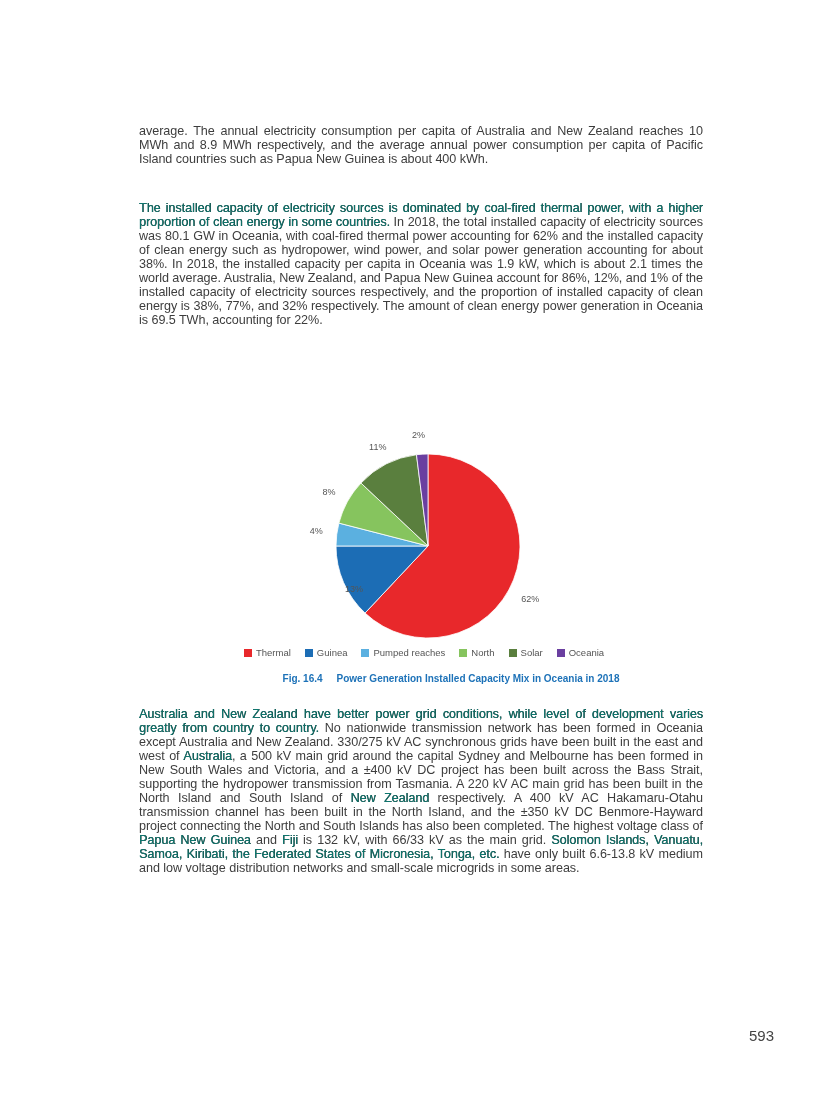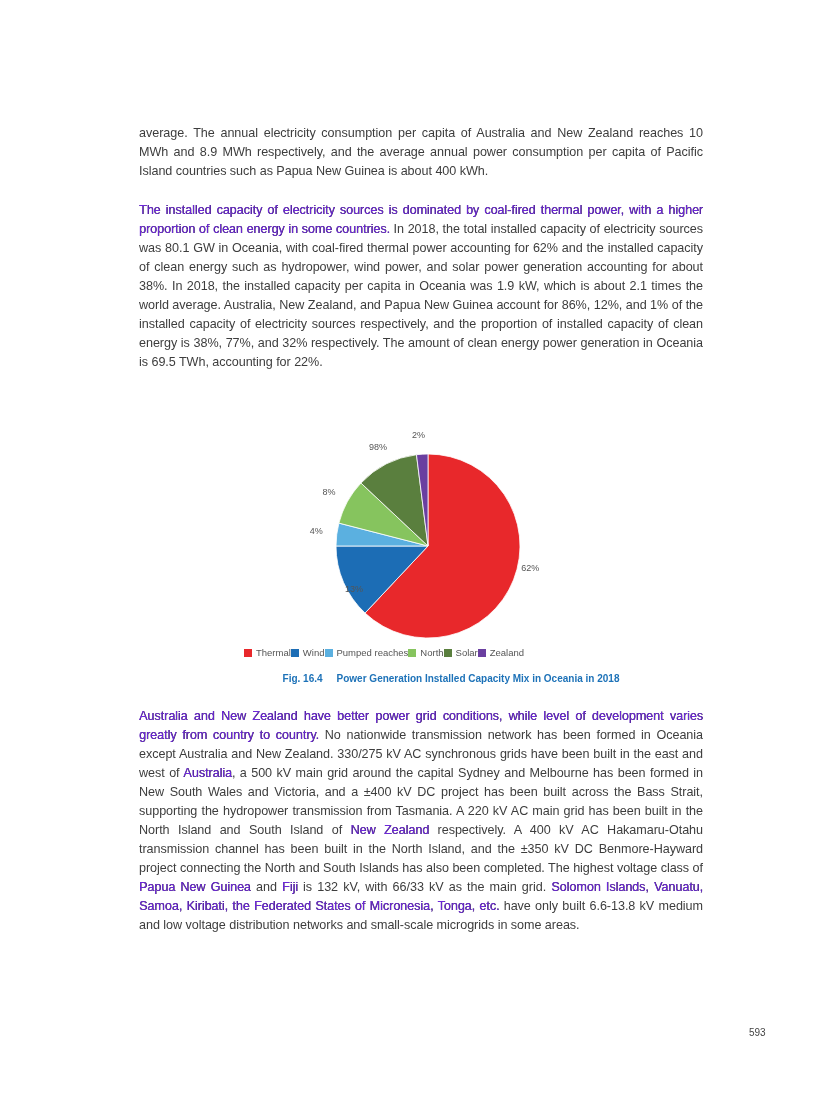--- a/index.html
+++ b/index.html
@@ -1,32 +1,32 @@
 <!DOCTYPE html>
 <html><head>
 <meta charset="utf-8">
 <style>
   html, body { margin:0; padding:0; background:#ffffff; }
   body { width:816px; height:1100px; position:relative; overflow:hidden;
          font-family:"Liberation Sans", sans-serif; color:#3a3a3a; }
-  .para { position:absolute; left:139px; width:564px; font-size:12.6px; line-height:19px;
+  .para { position:absolute; left:139px; width:564px; font-size:12.6px; line-height:14px;
           text-align:justify; color:#3d3d3d; letter-spacing:-0.05px; }
-  .para b { color:#6d28d9; font-weight:normal; text-shadow:0.25px 0 0 #1c1c1c; }
+  .para b { color:#0f766e; font-weight:normal; text-shadow:0.25px 0 0 #1c1c1c; }
   #p1 { top:124px; }
   #p2 { top:201px; }
   #p3 { top:707px; }
   .chart { position:absolute; left:0; top:430px; width:816px; height:270px; }
   .pie-label { position:absolute; font-size:9px; color:#555; }
-  .legend { position:absolute; top:647px; left:244px; display:flex; gap:0; font-size:9.5px; color:#555; }
+  .legend { position:absolute; top:647px; left:244px; display:flex; gap:14px; font-size:9.5px; color:#555; }
   .legend-item { display:flex; align-items:center; gap:4px; }
   .swatch { width:8px; height:8px; display:inline-block; }
   .caption { position:absolute; top:673px; left:0; width:816px; text-align:center;
              font-size:10px; font-weight:bold; color:#1d72b8;margin-left:43px; }
   .caption .num { margin-right:14px; }
-  .page-num { position:absolute; top:1027px; left:749px; font-size:10px; color:#444; }
+  .page-num { position:absolute; top:1027px; left:749px; font-size:15px; color:#444; }
 </style>
 </head>
 <body>
 
 <div id="p1" class="para">
   <span>average. The annual electricity consumption per capita of Australia and New Zealand reaches 10 MWh and 8.9 MWh respectively, and the average annual power consumption per capita of Pacific Island countries such as Papua New Guinea is about 400 kWh.</span>
 </div>
 
 <div id="p2" class="para">
   <b>The installed capacity of electricity sources is dominated by coal-fired thermal power, with a higher proportion of clean energy in some countries.</b><span> In 2018, the total installed capacity of electricity sources was 80.1 GW in Oceania, with coal-fired thermal power accounting for 62% and the installed capacity of clean energy such as hydropower, wind power, and solar power generation accounting for about 38%. In 2018, the installed capacity per capita in Oceania was 1.9 kW, which is about 2.1 times the world average. Australia, New Zealand, and Papua New Guinea account for 86%, 12%, and 1% of the installed capacity of electricity sources respectively, and the proportion of installed capacity of clean energy is 38%, 77%, and 32% respectively. The amount of clean energy power generation in Oceania is 69.5 TWh, accounting for 22%.</span>
@@ -35,53 +35,53 @@
 <div class="chart">
   <svg id="pie-svg" width="816" height="270" style="position:absolute;left:0;top:0;">
       <path d="M428,116 L428,24 A92,92 0 1 1 365.0216662545606,183.06511372276987 Z" fill="#e8282b" stroke="#ffffff" stroke-width="0.8"></path>
       <path d="M428,116 L365.0216662545606,183.06511372276987 A92,92 0 0 1 336,116.00000000000001 Z" fill="#1c6db5" stroke="#ffffff" stroke-width="0.8"></path>
       <path d="M428,116 L336,116.00000000000001 A92,92 0 0 1 338.89034917616596,93.12053038083337 Z" fill="#5bb0e0" stroke="#ffffff" stroke-width="0.8"></path>
       <path d="M428,116 L338.89034917616596,93.12053038083337 A92,92 0 0 1 360.93488627723013,53.021666254560635 Z" fill="#86c45e" stroke="#ffffff" stroke-width="0.8"></path>
       <path d="M428,116 L360.93488627723013,53.021666254560635 A92,92 0 0 1 416.469342512084,24.725447479068052 Z" fill="#5a7f3e" stroke="#ffffff" stroke-width="0.8"></path>
       <path d="M428,116 L416.469342512084,24.725447479068052 A92,92 0 0 1 428,24 Z" fill="#6a3fa0" stroke="#ffffff" stroke-width="0.8"></path>
     </svg>
   <div id="pie-labels">
-      <div class="pie-label" style="left: 521.275px; top: 133px;">62%</div>
+      <div class="pie-label" style="left: 521.275px; top: 164px;">62%</div>
       <div class="pie-label" style="left: 318.047px; top: 153.686px; margin-left: 27px;">13%</div>
       <div class="pie-label" style="left: 309.867px; top: 96.2133px;">4%</div>
       <div class="pie-label" style="left: 322.606px; top: 57.0071px;">8%</div>
-      <div class="pie-label" style="left: 369.061px; top: 11.9893px;">98%</div>
+      <div class="pie-label" style="left: 369.061px; top: 11.9893px;">11%</div>
       <div class="pie-label" style="left: 412.093px; top: 0.21706px;">2%</div>
     </div>
 </div>
 
 <div class="legend" id="legend">
     <div class="legend-item">
       <span class="swatch" style="background: rgb(232, 40, 43);"></span>
       <span>Thermal</span>
     </div>
     <div class="legend-item">
       <span class="swatch" style="background: rgb(28, 109, 181);"></span>
-      <span>Wind</span>
+      <span>Guinea</span>
     </div>
     <div class="legend-item">
       <span class="swatch" style="background: rgb(91, 176, 224);"></span>
       <span>Pumped reaches</span>
     </div>
     <div class="legend-item">
       <span class="swatch" style="background: rgb(134, 196, 94);"></span>
       <span>North</span>
     </div>
     <div class="legend-item">
       <span class="swatch" style="background: rgb(90, 127, 62);"></span>
       <span>Solar</span>
     </div>
     <div class="legend-item">
       <span class="swatch" style="background: rgb(106, 63, 160);"></span>
-      <span>Zealand</span>
+      <span>Oceania</span>
     </div>
   </div>
 
 <div class="caption">
   <span class="num">Fig. 16.4</span><span>Power Generation Installed Capacity Mix in Oceania in 2018</span>
 </div>
 
 <div id="p3" class="para">
   <b>Australia and New Zealand have better power grid conditions, while level of development varies greatly from country to country.</b><span> No nationwide transmission network has been formed in Oceania except Australia and New Zealand. 330/275 kV AC synchronous grids have been built in the east and west of </span><b>Australia</b><span>, a 500 kV main grid around the capital Sydney and Melbourne has been formed in New South Wales and Victoria, and a ±400 kV DC project has been built across the Bass Strait, supporting the hydropower transmission from Tasmania. A 220 kV AC main grid has been built in the North Island and South Island of </span><b>New Zealand</b><span> respectively. A 400 kV AC Hakamaru-Otahu transmission channel has been built in the North Island, and the ±350 kV DC Benmore-Hayward project connecting the North and South Islands has also been completed. The highest voltage class of </span><b>Papua New Guinea</b><span> and </span><b>Fiji</b><span> is 132 kV, with 66/33 kV as the main grid. </span><b>Solomon Islands, Vanuatu, Samoa, Kiribati, the Federated States of Micronesia, Tonga, etc.</b><span> have only built 6.6-13.8 kV medium and low voltage distribution networks and small-scale microgrids in some areas.</span>
 </div>

